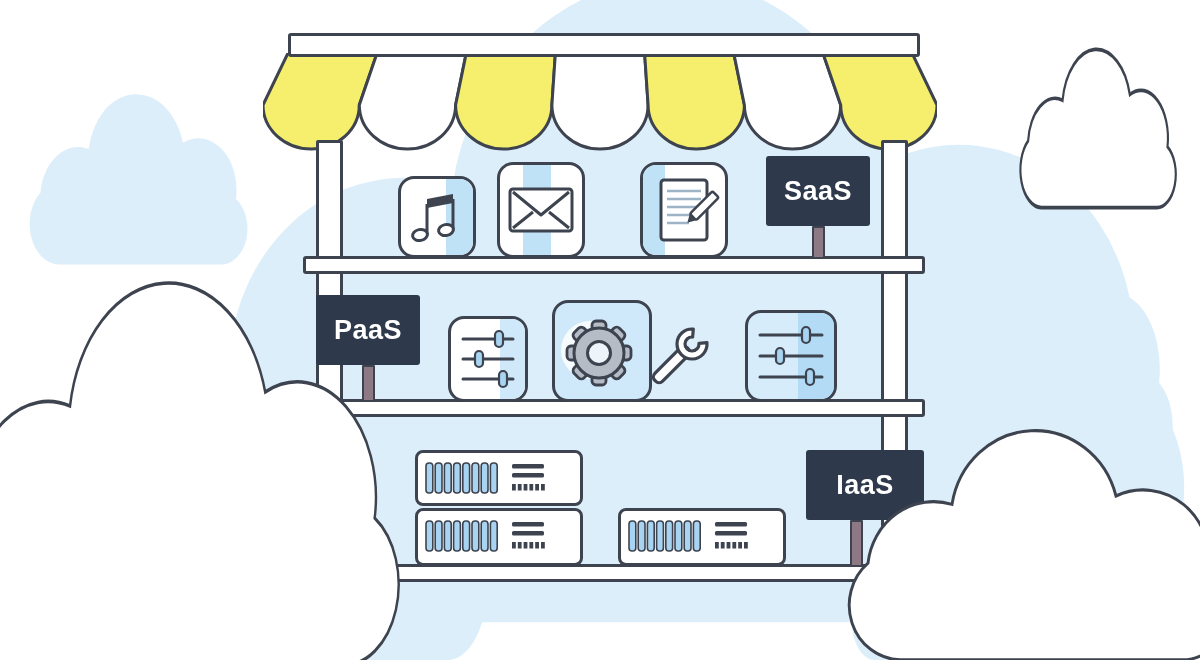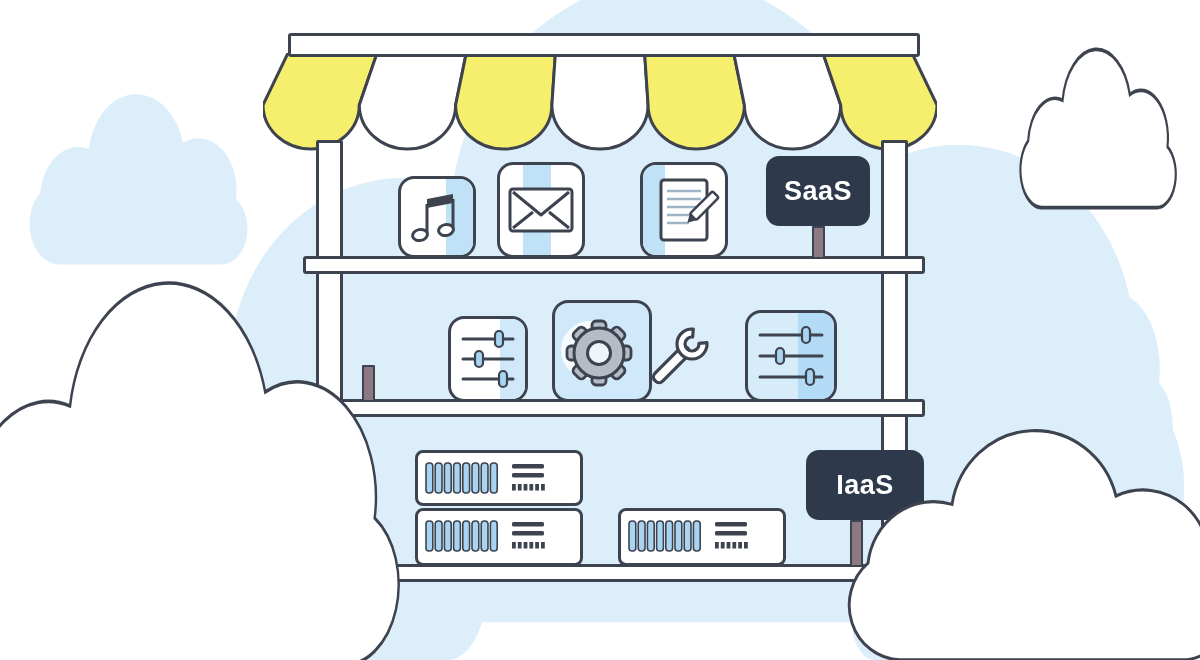--- a/index.html
+++ b/index.html
@@ -17,21 +17,21 @@
     position:relative;width:1200px;height:660px;overflow:hidden;
     background:#ffffff;font-family:"Liberation Sans",sans-serif;
   }
   .abs{position:absolute;}
   .stall{position:absolute;inset:0;}
   .board{position:absolute;background:#ffffff;border:3px solid var(--ink);border-radius:3px;box-sizing:border-box;}
   .post{position:absolute;background:#ffffff;border:3px solid var(--ink);border-radius:2px;box-sizing:border-box;}
   .sign{
     position:absolute;background:var(--navy);color:#ffffff;
     display:flex;align-items:center;justify-content:center;
-    font-weight:700;font-size:27px;letter-spacing:.5px;border-radius:13px;
+    font-weight:700;font-size:27px;letter-spacing:.5px;border-radius:3px;
   }
   .sign-post{position:absolute;background:var(--mauve);border:2px solid var(--ink);box-sizing:border-box;border-radius:1px;}
   .tile{position:absolute;background:#ffffff;border:3px solid var(--ink);border-radius:16px;box-sizing:border-box;overflow:hidden;}
   .tile .band{position:absolute;top:-3px;bottom:-3px;background:#bfe2f7;}
   .tile svg{position:absolute;left:0;top:0;}
   .circle-hl{position:absolute;border-radius:50%;background:rgba(255,255,255,.8);}
   .unit{position:absolute;background:#ffffff;border:3px solid var(--ink);border-radius:8px;box-sizing:border-box;overflow:hidden;}
 </style>
 </head>
 <body>
@@ -89,20 +89,21 @@
     <div class="post" style="left:881px;top:140px;width:27px;height:453px"></div>
 
     <div class="board" style="left:303px;top:256px;width:622px;height:18px"></div>
     <div class="board" style="left:303px;top:399px;width:622px;height:18px"></div>
     <div class="board" style="left:303px;top:564px;width:622px;height:18px"></div>
 
     <div class="sign-post" style="left:812px;top:226px;width:13px;height:33px"></div>
     <div class="sign" style="left:766px;top:156px;width:104px;height:70px">SaaS</div>
 
     <div class="sign-post" style="left:362px;top:365px;width:13px;height:37px"></div>
+    <div class="sign" style="left:316px;top:295px;width:104px;height:70px">PaaS</div>
 
     <div class="sign-post" style="left:850px;top:520px;width:13px;height:47px"></div>
     <div class="sign" style="left:806px;top:450px;width:118px;height:70px">IaaS</div>
 
     <div class="tile" style="left:398px;top:176px;width:78px;height:82px">
       <div class="band" style="right:-3px;width:42%"></div>
       <svg width="72" height="76" viewBox="0 0 72 76">
         <g stroke="#3d434f" fill="none" stroke-width="3">
           <path d="M26,56 V25"></path>
           <path d="M52,51 V20"></path>

